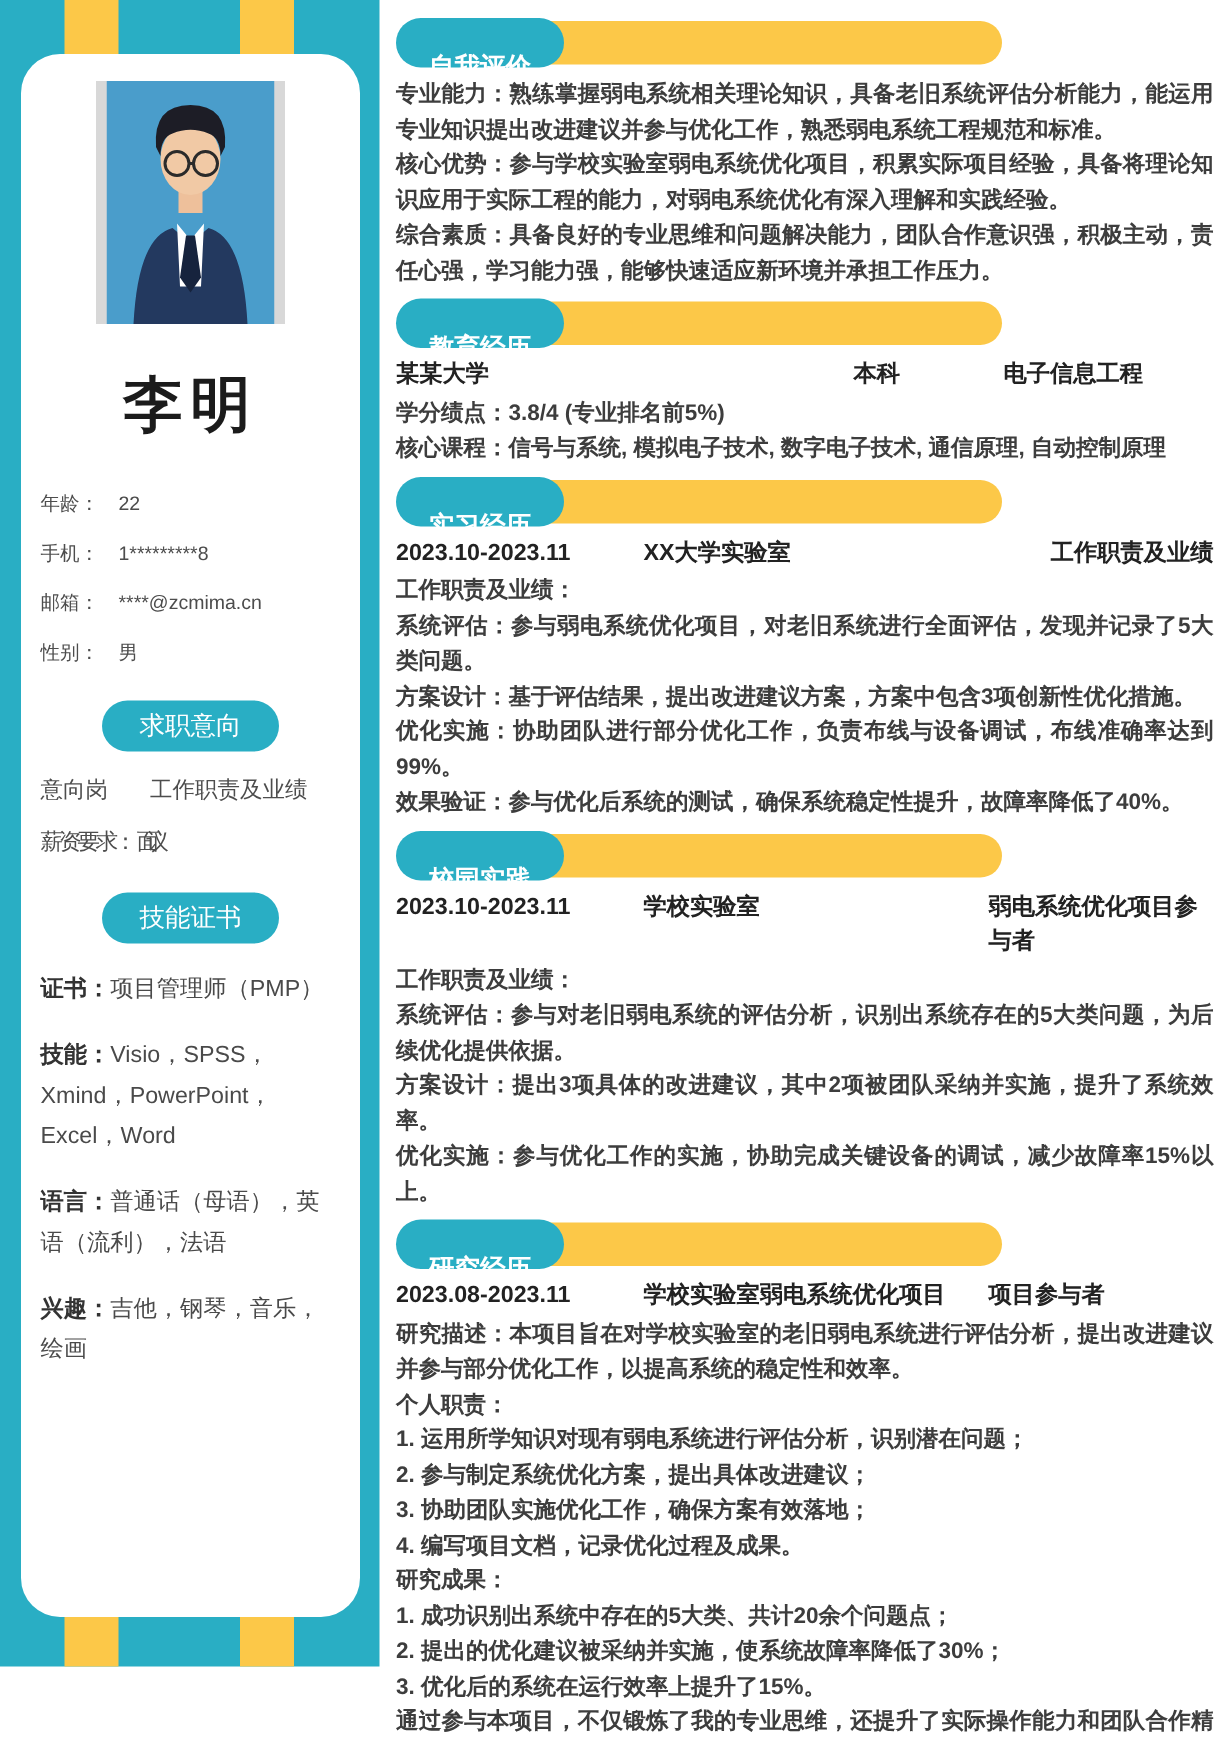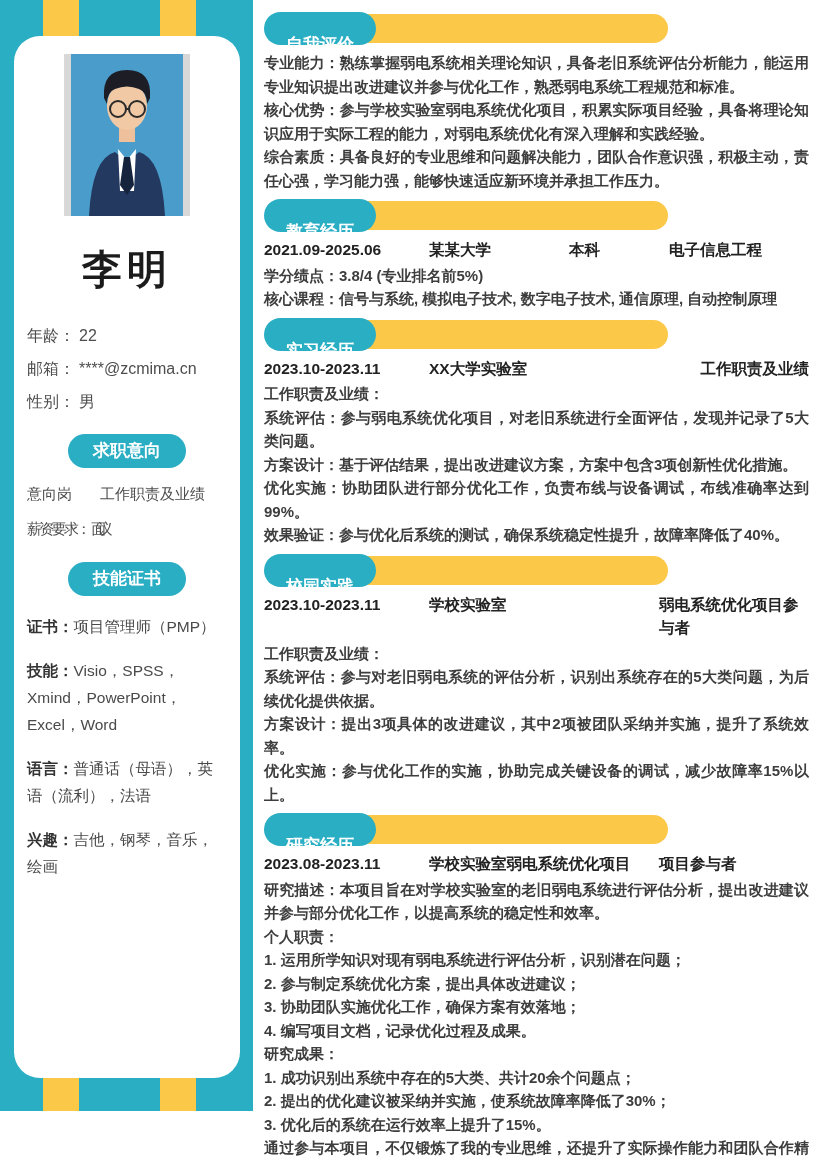--- a/index.html
+++ b/index.html
@@ -32,26 +32,26 @@
     padding:16px 13px 0 13px;
   }
   .photo-wrap{
     width:126px;height:162px;margin:2px auto 0;background:#d8d8d8;
     display:flex;justify-content:center;overflow:hidden;
   }
   .name{
     margin-top:26px;text-align:center;font-size:40px;font-weight:700;
     color:#1b1b1b;letter-spacing:5px;
   }
-  .info-list{margin-top:22px;font-size:16px;color:#4d4d4d;}
+  .info-list{margin-top:22px;font-size:13px;color:#4d4d4d;}
   .info-row{display:flex;line-height:33px;}
   .info-row .lab{width:52px;}
   .side-pill{
     margin:16px auto 8px;width:max-content;background:var(--teal);
-    color:#fff;font-weight:700;font-size:17px;line-height:34px;
+    color:#fff;font-weight:400;font-size:17px;line-height:34px;
     padding:0 25px;border-radius:18px;
   }
   .intent-list{font-size:15px;color:#4d4d4d;}
   .intent-row{display:flex;line-height:35px;}
   .intent-row .lab.gap{margin-right:28px;}
   .squish-lab{letter-spacing:-0.18em;padding-right:0.18em;text-align:right;}
   .squish-val{letter-spacing:-0.58em;}
   .skill-list{font-size:15.5px;color:#4a4a4a;line-height:27px;}
   .skill-row{margin-top:17px;}
   .skill-row .lab{font-weight:700;color:#333;}
@@ -103,20 +103,24 @@
     </div>
 
     <div class="name">李明</div>
 
     <div class="info-list">
       <div class="info-row">
         <span class="lab">年龄：</span>
         <span class="val">22</span>
       </div>
       <div class="info-row">
+        <span class="lab">手机：</span>
+        <span class="val">1*********8</span>
+      </div>
+      <div class="info-row">
         <span class="lab">邮箱：</span>
         <span class="val">****@zcmima.cn</span>
       </div>
       <div class="info-row">
         <span class="lab">性别：</span>
         <span class="val">男</span>
       </div>
     </div>
 
     <div class="side-pill">求职意向</div>
@@ -152,21 +156,20 @@
     <p class="body">核心优势：参与学校实验室弱电系统优化项目，积累实际项目经验，具备将理论知识应用于实际工程的能力，对弱电系统优化有深入理解和实践经验。</p>
     <p class="body">综合素质：具备良好的专业思维和问题解决能力，团队合作意识强，积极主动，责任心强，学习能力强，能够快速适应新环境并承担工作压力。</p>
   </section>
 
   <section class="sec">
     <div class="sec-head">
       <div class="ybar"></div>
       <div class="pill">教育经历</div>
     </div>
     <div class="row">
-      <span class="c-date">2021.09-2025.06</span>
       <span class="c-school">某某大学</span>
       <span class="c-degree">本科</span>
       <span class="c-major">电子信息工程</span>
     </div>
     <p class="body">学分绩点：3.8/4 (专业排名前5%)</p>
     <p class="body">核心课程：信号与系统, 模拟电子技术, 数字电子技术, 通信原理, 自动控制原理</p>
   </section>
 
   <section class="sec">
     <div class="sec-head">

